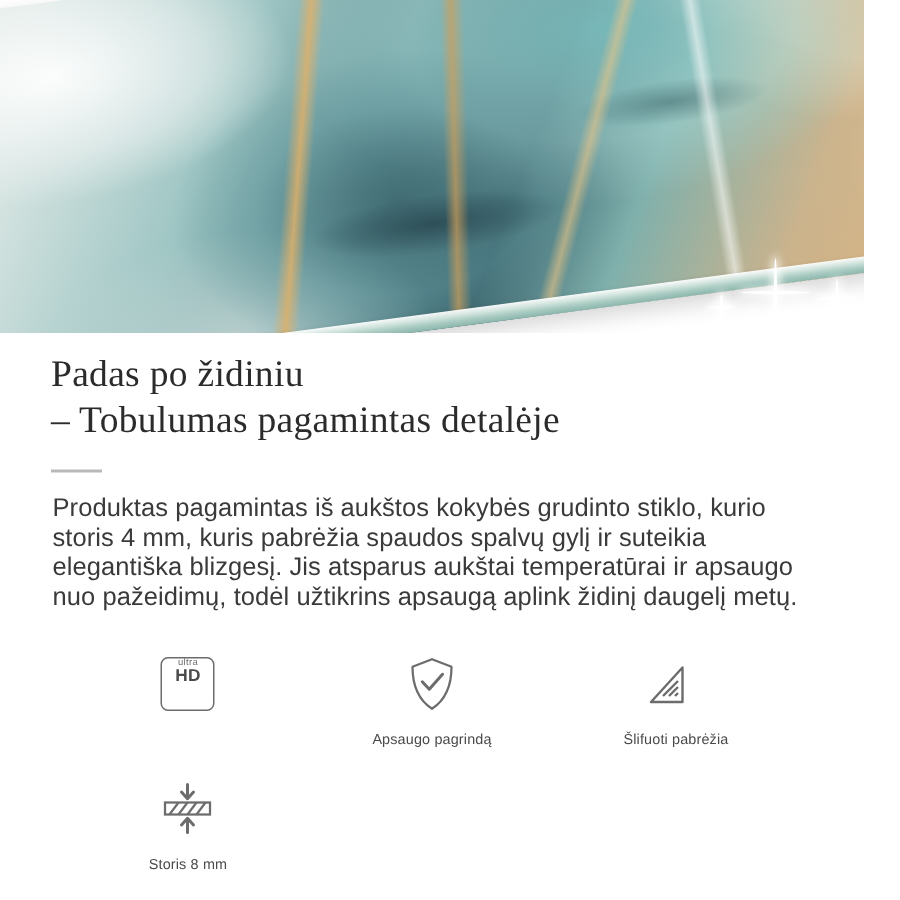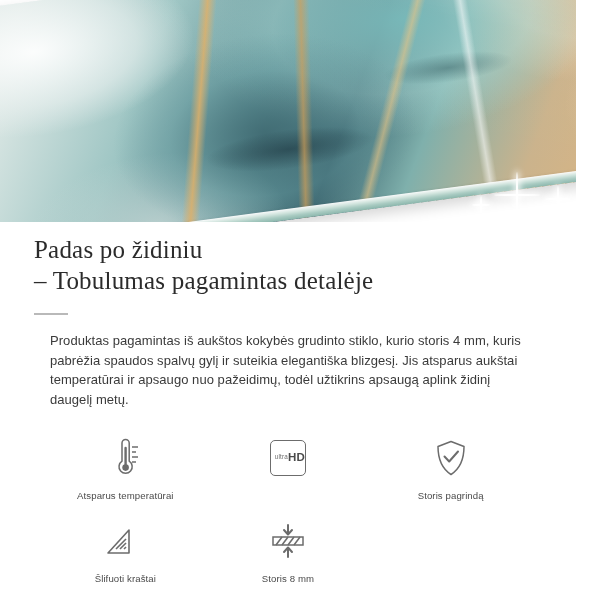--- a/index.html
+++ b/index.html
@@ -117,24 +117,24 @@
   .headline-line-2 {
     display: block;
   }
   .divider {
     width: 34px;
     height: 2px;
     background: #b9b9b9;
     margin: 17px 0 14px 0;
   }
   .body-copy {
-    font-size: 13px;
+    font-size: 17px;
     line-height: 19.5px;
     color: #3a3a3a;
-    margin: 16px;
+    margin: 1px;
     letter-spacing: 0.05px;
     max-width: 538px;
   }
 
   
   .features {
     margin-top: 26px;
     display: grid;
     grid-template-columns: repeat(3, 1fr);
     grid-row-gap: 16px;
@@ -163,23 +163,23 @@
     text-align: center;
     letter-spacing: 0.1px;
     line-height: 13px;
   }
   .uhd-badge {
     width: 34px;
     height: 34px;
     border: 1.6px solid #6c6c6c;
     border-radius: 5px;
     display: flex;
-    flex-direction: row;
+    flex-direction: column;
     align-items: center;
-    justify-content: flex-end;
+    justify-content: flex-start;
     line-height: 1;
   }
   .uhd-top {
     font-size: 6.3px;
     color: #6c6c6c;
     letter-spacing: 0.2px;
     margin-bottom: 1px;
   }
   .uhd-bottom {
     font-size: 11.5px;
@@ -211,65 +211,51 @@
       <span>Padas po židiniu</span>
       <span class="headline-line-2">– Tobulumas pagamintas detalėje</span>
     </h1>
 
     <div class="divider"></div>
 
     <p class="body-copy">Produktas pagamintas iš aukštos kokybės grudinto stiklo, kurio storis 4 mm, kuris pabrėžia spaudos spalvų gylį ir suteikia elegantiška blizgesį. Jis atsparus aukštai temperatūrai ir apsaugo nuo pažeidimų, todėl užtikrins apsaugą aplink židinį daugelį metų.</p>
 
     <div class="features">
 
-      <div class="feature">
-        <div class="feature-icon">
-          <svg width="40" height="44" viewBox="0 0 40 44" fill="none" stroke="#6c6c6c" stroke-width="1.5">
-            <path d="M17 7a3.6 3.6 0 0 1 7.2 0v18.2a6.6 6.6 0 1 1-7.2 0z" stroke-linejoin="round"></path>
-            <circle cx="20.6" cy="31.6" r="3.3" fill="#6c6c6c" stroke="none"></circle>
-            <line x1="20.6" y1="12" x2="20.6" y2="29.5" stroke-width="2.4" stroke-linecap="round"></line>
-            <line x1="27" y1="11" x2="33" y2="11"></line>
-            <line x1="27" y1="16" x2="31" y2="16"></line>
-            <line x1="27" y1="21" x2="33" y2="21"></line>
-            <line x1="27" y1="26" x2="31" y2="26"></line>
-          </svg>
-        </div>
-        <div class="feature-label">Atsparus temperatūrai</div>
-      </div>
 
       <div class="feature">
         <div class="feature-icon">
           <div class="uhd-badge">
             <span class="uhd-top">ultra</span>
             <span class="uhd-bottom">HD</span>
           </div>
         </div>
       </div>
 
       <div class="feature">
         <div class="feature-icon">
           <svg width="40" height="44" viewBox="0 0 40 44" fill="none" stroke="#6c6c6c" stroke-width="1.5">
             <path d="M20 5.5 L33 10.5 C33 23 28.5 33 20 38.5 C11.5 33 7 23 7 10.5 Z" stroke-linejoin="round"></path>
             <polyline points="13.5,20.5 18.2,25.5 27,15.5" stroke-width="2" stroke-linecap="round" stroke-linejoin="round"></polyline>
           </svg>
         </div>
-        <div class="feature-label">Storis pagrindą</div>
+        <div class="feature-label">Apsaugo pagrindą</div>
       </div>
 
 
       <div class="feature">
         <div class="feature-icon">
           <svg width="42" height="38" viewBox="0 0 42 38" fill="none" stroke="#6c6c6c" stroke-width="1.6">
             <path d="M4 31 L25 31 L25 8 Z" stroke-linejoin="round"></path>
             <line x1="12" y1="27" x2="22" y2="17"></line>
             <line x1="16" y1="27" x2="22" y2="21"></line>
             <line x1="20" y1="27" x2="22" y2="25"></line>
           </svg>
         </div>
-        <div class="feature-label">Šlifuoti kraštai</div>
+        <div class="feature-label">Šlifuoti pabrėžia</div>
       </div>
 
       <div class="feature">
         <div class="feature-icon">
           <svg width="44" height="40" viewBox="0 0 44 40" fill="none" stroke="#6c6c6c" stroke-width="1.5">
             <line x1="22" y1="4" x2="22" y2="12" stroke-width="2" stroke-linecap="round"></line>
             <polyline points="18,9 22,13.5 26,9" stroke-width="2" stroke-linecap="round" stroke-linejoin="round"></polyline>
             <line x1="22" y1="36" x2="22" y2="28" stroke-width="2" stroke-linecap="round"></line>
             <polyline points="18,31 22,26.5 26,31" stroke-width="2" stroke-linecap="round" stroke-linejoin="round"></polyline>
             <rect x="7" y="16" width="30" height="8" stroke-width="1.5"></rect>

